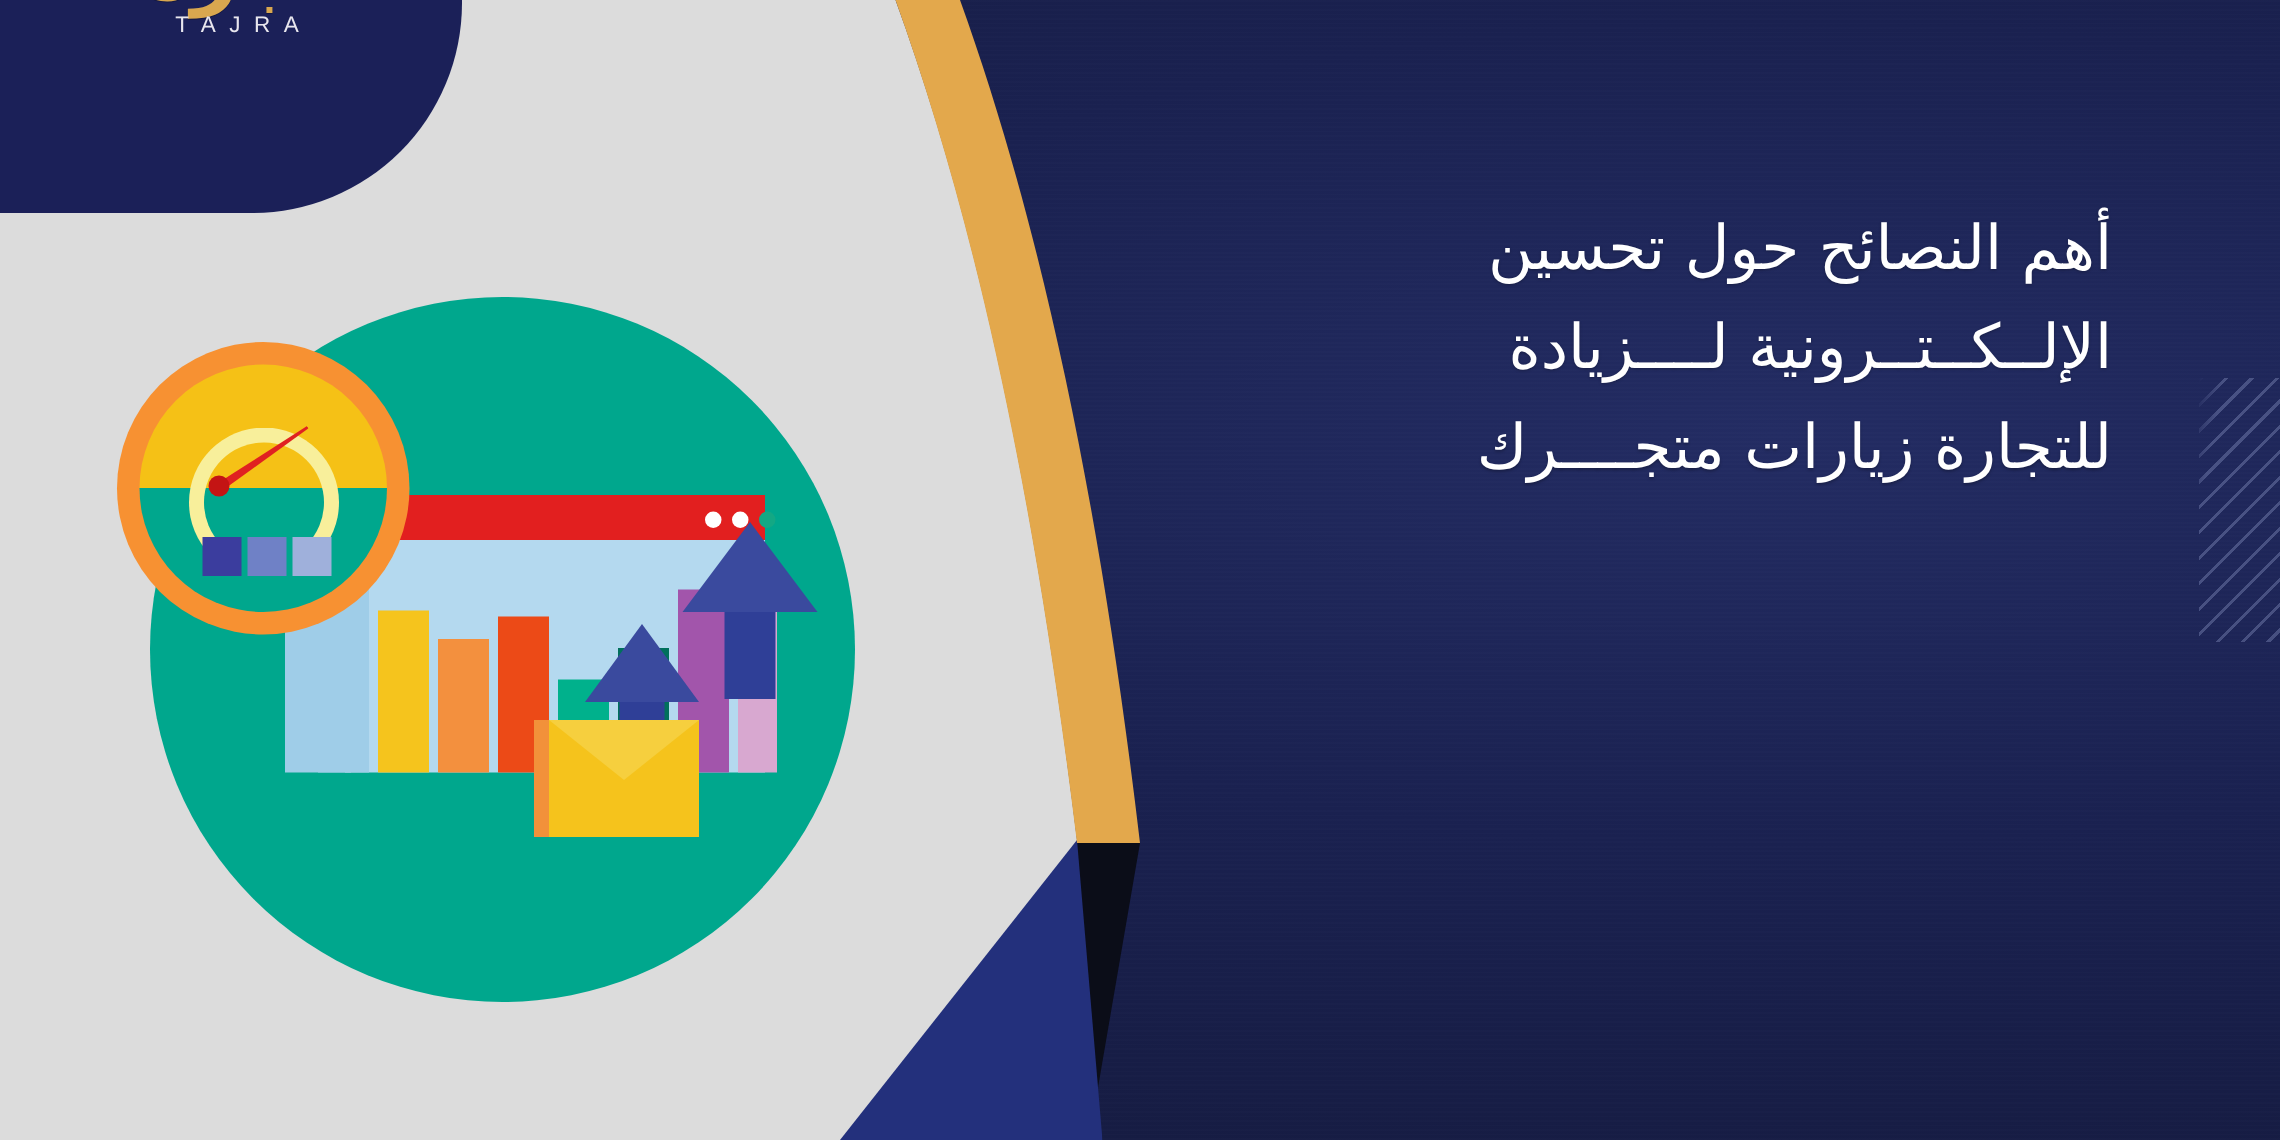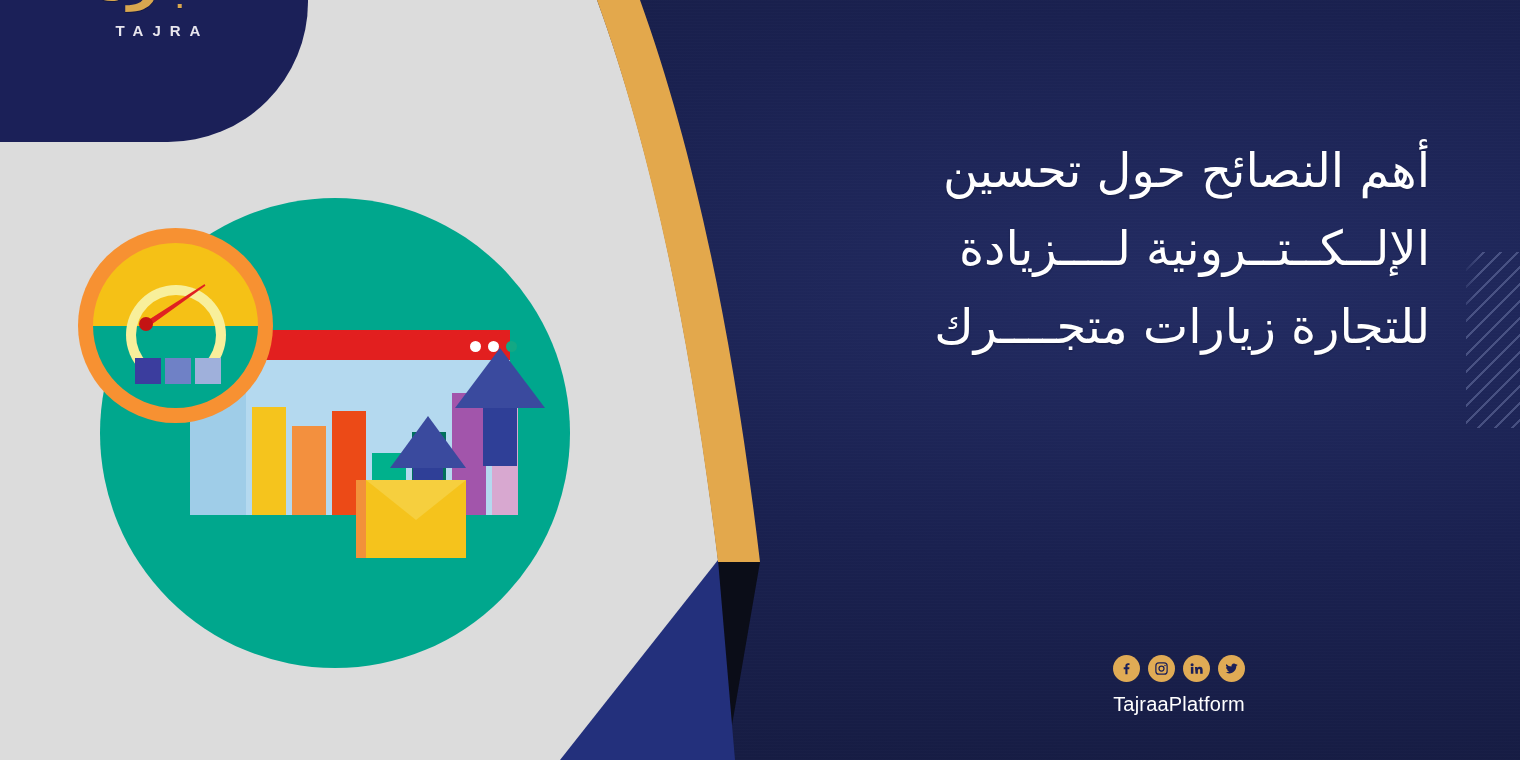--- a/index.html
+++ b/index.html
@@ -53,22 +53,22 @@
     position:absolute;left:118px;top:14px;width:160px;text-align:center;
   }
   .logo-ar{
     font-family:"DejaVu Sans","Liberation Sans",sans-serif;
     font-size:54px;font-weight:700;color:#d6a martinez;
     color:#d9a74f;line-height:1;letter-spacing:-2px;
     text-shadow:0 1px 0 rgba(0,0,0,.25);
     direction:rtl;
   }
   .logo-en{
-    margin-top:14px;font-size:15px;letter-spacing:9px;color:#e8e6ee;
-    font-weight:700;text-indent:9px;
+    font-size:15px;letter-spacing:9px;color:#e8e6ee;
+    font-weight:400;text-indent:9px;
   }
   
   .illus{position:absolute;left:60px;top:180px;width:540px;height:490px;}
   .teal-circle{
     position:absolute;left:40px;top:18px;width:470px;height:470px;border-radius:50%;
     background:#00a78d;
   }
   
   .browser{position:absolute;left:130px;top:150px;width:320px;height:215px;}
   .browser-bar{
@@ -131,24 +131,24 @@
   .env{position:absolute;left:296px;top:300px;width:110px;height:78px;}
   .env-side{position:absolute;left:0;top:0;width:18px;height:78px;background:#f2913a;}
   .env-body{position:absolute;left:10px;top:0;width:100px;height:78px;background:#f5c31c;}
   .env-flap{
     position:absolute;left:10px;top:0;width:100px;height:40px;
     background:#f6cf3e;
     clip-path:polygon(0 0, 100% 0, 50% 100%);
   }
   
   .headline{
-    position:absolute;right:90px;top:132px;width:620px;
+    position:absolute;right:112px;top:132px;width:620px;
     direction:rtl;text-align:right;color:#ffffff;
     font-family:"DejaVu Sans","Liberation Sans",sans-serif;
-    font-size:48px;line-height:1.62;font-weight:400;
+    font-size:41px;line-height:1.62;font-weight:400;
     letter-spacing:0px;
     text-shadow:0 1px 2px rgba(0,0,0,.25);
   }
   .headline .ln{display:block;white-space:nowrap;}
   
   .footer{position:absolute;left:1099px;top:655px;width:160px;text-align:center;}
   .socials{display:flex;gap:8px;justify-content:center;}
   .soc{
     width:27px;height:27px;border-radius:50%;background:#e0ab55;
     display:flex;align-items:center;justify-content:center;
@@ -231,39 +231,14 @@
       <span class="env-flap"></span>
     </div>
   </div>
 
   <div class="headline">
     <span class="ln">أهم النصائح حول تحسين</span>
     <span class="ln">الإلــكــتــرونية لــــزيادة</span>
     <span class="ln">للتجارة زيارات متجــــرك</span>
   </div>
 
-  <div class="footer">
-    <div class="socials">
-      <a class="soc">
-        <svg viewBox="0 0 24 24">
-            <path d="M13.6 21v-8h2.7l.4-3.1h-3.1V7.9c0-.9.25-1.5 1.55-1.5H16.8V3.6c-.3-.04-1.3-.13-2.47-.13-2.45 0-4.13 1.5-4.13 4.24V9.9H7.5V13h2.7v8z"></path>
-          </svg>
-      </a>
-      <a class="soc">
-        <svg viewBox="0 0 24 24">
-            <path d="M7.8 2h8.4A5.8 5.8 0 0 1 22 7.8v8.4A5.8 5.8 0 0 1 16.2 22H7.8A5.8 5.8 0 0 1 2 16.2V7.8A5.8 5.8 0 0 1 7.8 2zm0 2A3.8 3.8 0 0 0 4 7.8v8.4A3.8 3.8 0 0 0 7.8 20h8.4a3.8 3.8 0 0 0 3.8-3.8V7.8A3.8 3.8 0 0 0 16.2 4zM12 7a5 5 0 1 1 0 10 5 5 0 0 1 0-10zm0 2a3 3 0 1 0 0 6 3 3 0 0 0 0-6zm5.6-3.1a1.2 1.2 0 1 1 0 2.4 1.2 1.2 0 0 1 0-2.4z"></path>
-          </svg>
-      </a>
-      <a class="soc">
-        <svg viewBox="0 0 24 24">
-            <path d="M4.98 3.5A2.5 2.5 0 1 1 5 8.5a2.5 2.5 0 0 1-.02-5zM3 9.5h4v11H3zm6.5 0h3.8v1.5h.05c.53-.95 1.83-1.95 3.76-1.95 4.02 0 4.76 2.5 4.76 5.76V20.5h-4v-4.9c0-1.17-.02-2.68-1.7-2.68-1.7 0-1.96 1.28-1.96 2.6v4.98h-3.7z"></path>
-          </svg>
-      </a>
-      <a class="soc">
-        <svg viewBox="0 0 24 24">
-            <path d="M22 5.9c-.73.33-1.5.55-2.32.65a4.06 4.06 0 0 0 1.78-2.24c-.78.47-1.65.8-2.57.99a4.04 4.04 0 0 0-6.9 3.68A11.47 11.47 0 0 1 3.67 4.7a4.04 4.04 0 0 0 1.25 5.4c-.66-.02-1.28-.2-1.83-.5v.05a4.05 4.05 0 0 0 3.24 3.96 4.1 4.1 0 0 1-1.82.07 4.05 4.05 0 0 0 3.78 2.8A8.12 8.12 0 0 1 2 18.15 11.44 11.44 0 0 0 8.2 20c7.44 0 11.5-6.16 11.5-11.5l-.01-.52A8.15 8.15 0 0 0 22 5.9z"></path>
-          </svg>
-      </a>
-    </div>
-    <div class="handle">TajraaPlatform</div>
-  </div>
 
 </div>
 
 </body></html>

